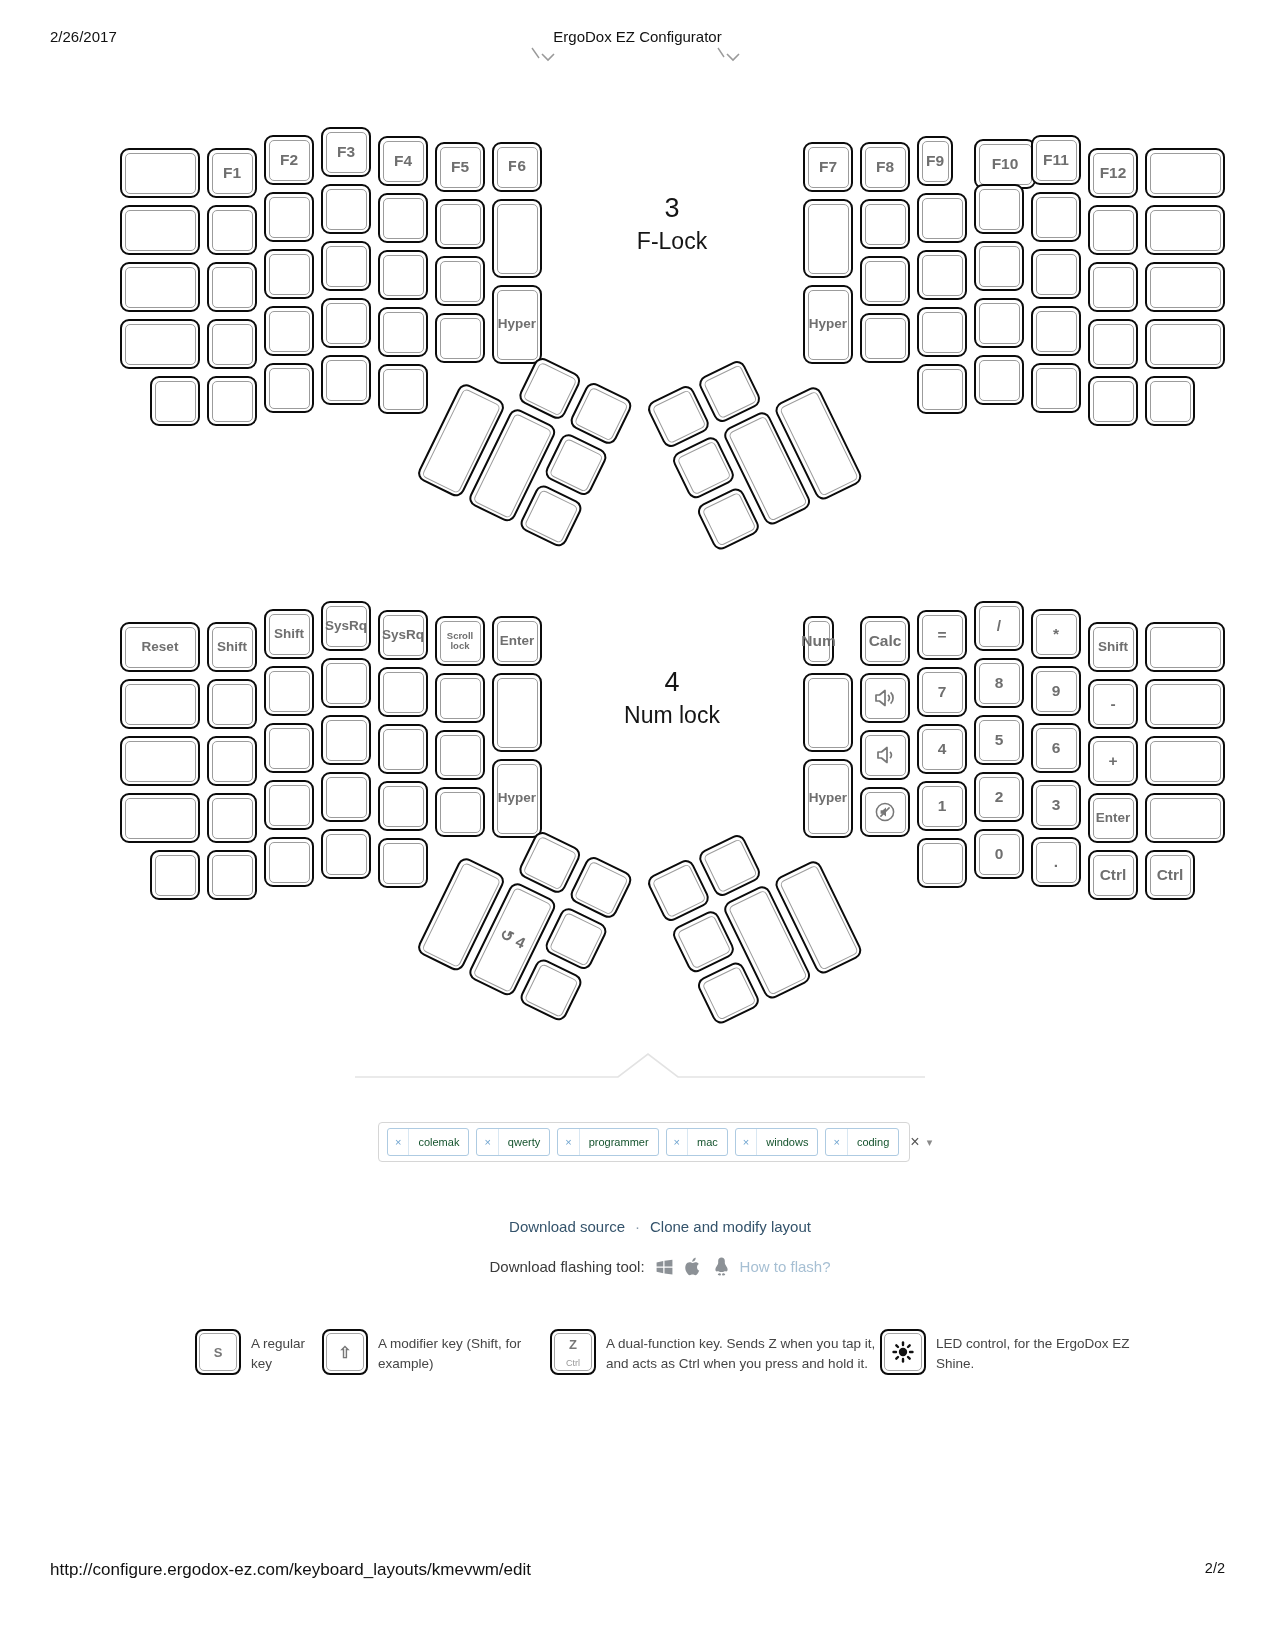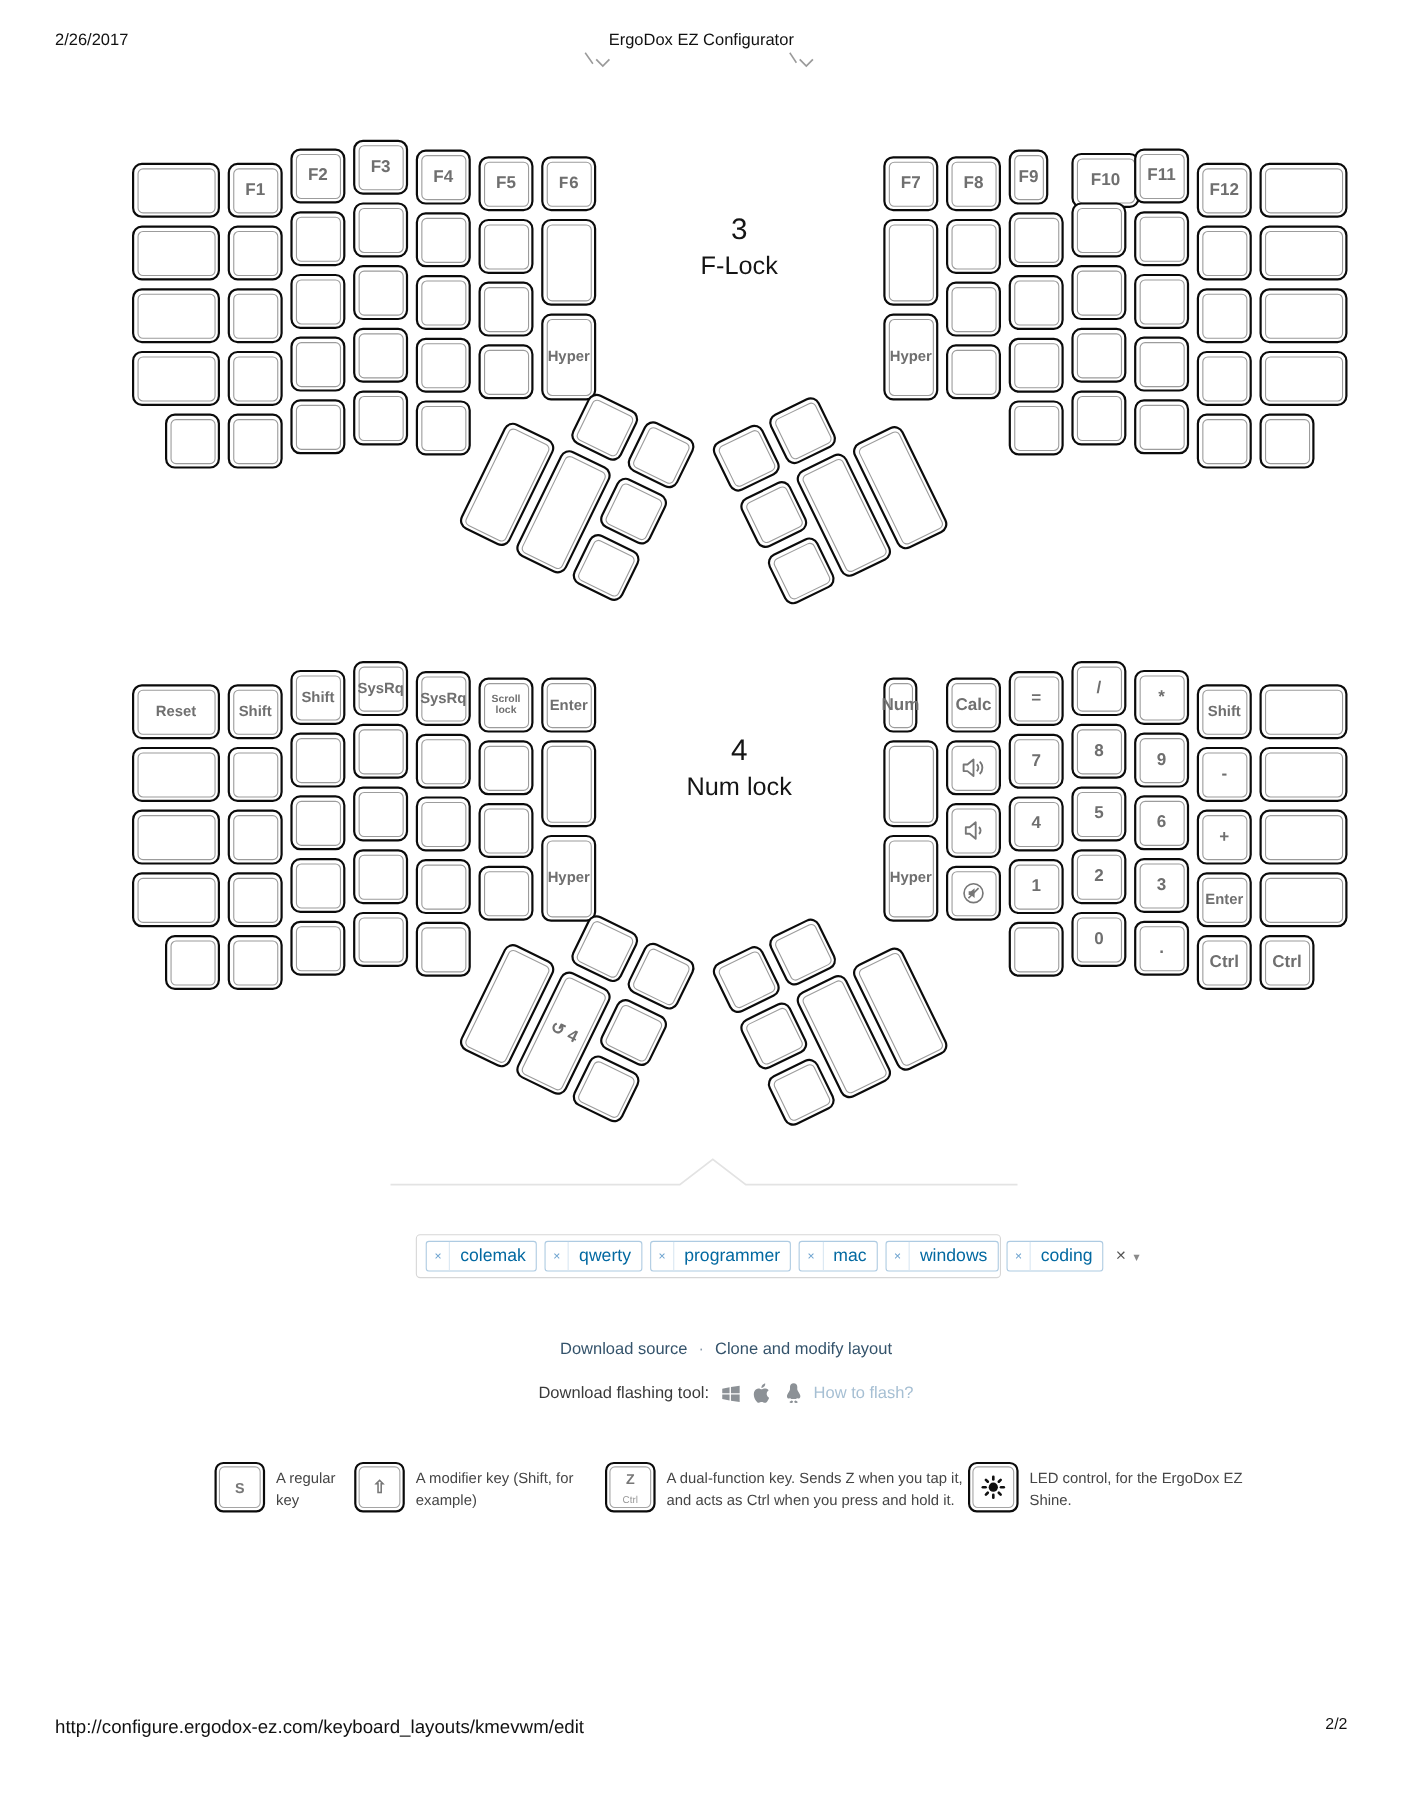--- a/index.html
+++ b/index.html
@@ -29,21 +29,21 @@
 
   
   .divider-svg{position:absolute;left:350px;top:1048px;}
 
   
   .tags-prompt{position:absolute;left:345px;top:1100px;width:600px;text-align:center;font-size:14px;color:#333;}
   .tags-box{position:absolute;left:378px;top:1122px;width:532px;height:40px;border:1px solid #d6d6d6;border-radius:4px;
             box-sizing:border-box;display:flex;align-items:center;padding:0 8px;gap:7px;}
   .chip{display:inline-flex;align-items:stretch;border:1px solid #aecbe2;border-radius:3px;background:#fff;height:26px;}
   .chip-x{display:flex;align-items:center;padding:0 7px;color:#6da3cf;font-size:11px;border-right:1px solid #d9e7f2;cursor:pointer;}
-  .chip-label{display:flex;align-items:center;padding:0 9px;color:#0369a1;font-size:16px;}
+  .chip-label{display:flex;align-items:center;padding:0 9px;color:#14532d;font-size:11px;}
   .tags-clear{margin-left:4px;color:#555;font-size:16px;cursor:pointer;}
   .tags-caret{color:#8a8a8a;font-size:11px;cursor:pointer;}
 
   
   .links-row{position:absolute;left:360px;top:1218px;width:600px;text-align:center;font-size:15px;color:#34536b;}
   .links-row a{color:#34536b;text-decoration:none;cursor:pointer;}
   .dot-sep{color:#8899aa;margin:0 10px;}
   .flash-row{position:absolute;left:360px;top:1256px;width:600px;display:flex;justify-content:center;align-items:center;gap:9px;}
   .flash-label{font-size:15px;color:#3a3a3a;}
   .flash-icon{display:inline-flex;align-items:center;cursor:pointer;}

